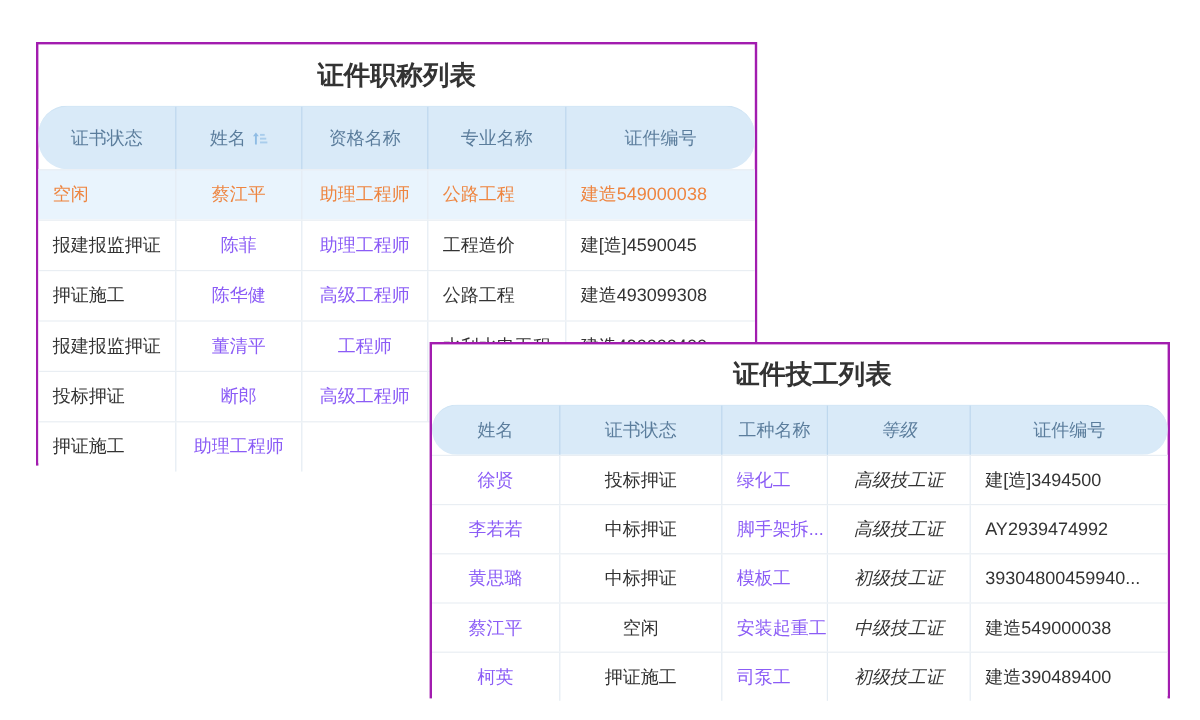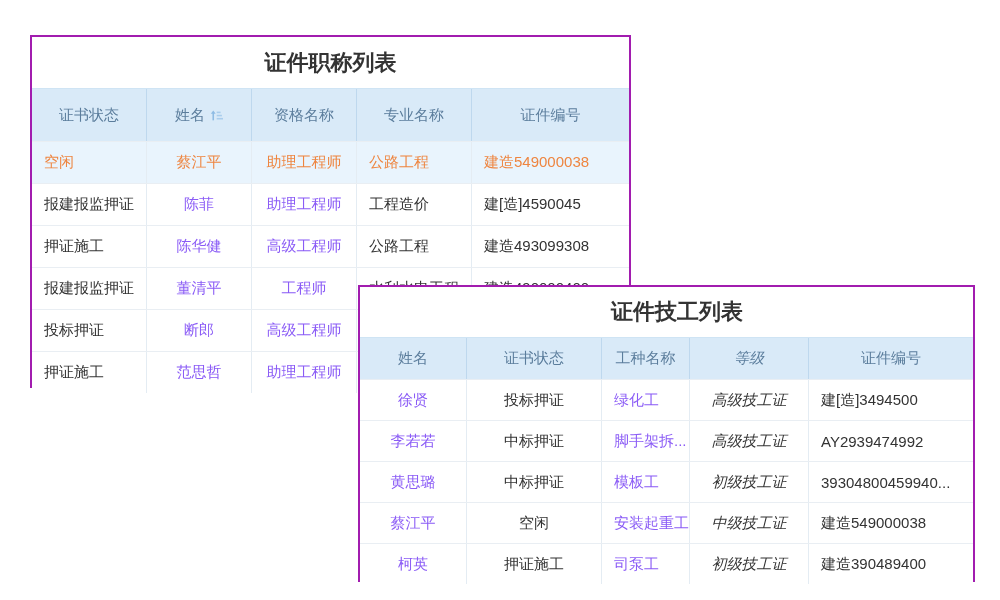--- a/index.html
+++ b/index.html
@@ -8,21 +8,21 @@
 
   .panel{position:absolute;background:#fff;border:2px solid #a21caf;box-sizing:border-box;}
   .panel1{left:30px;top:35px;width:601px;height:353px;z-index:1;}
   .panel2{left:358px;top:285px;width:617px;height:297px;z-index:2;}
 
   .panel-title{margin:0;display:flex;align-items:center;justify-content:center;
     font-size:22px;font-weight:bold;color:#333;}
   .panel1 .panel-title{height:51px;}
   .panel2 .panel-title{height:50px;margin-left:21px;}
 
-  .thead{display:flex;background:#d9eaf8;color:#5b7d9c;font-size:15px;border-top:1px solid #cfe4f4;}
+  .thead{display:flex;background:#d9eaf8;color:#5b7d9c;font-size:15px;border-top:1px solid #cfe4f4;border-radius:24px;}
   .panel1 .thead{height:52px;}
   .panel2 .thead{height:41px;}
   .th{display:flex;align-items:center;justify-content:center;box-sizing:border-box;
     border-right:1px solid #bed8ee;gap:5px;}
   .th:last-child{border-right:none;}
 
   .trow{display:flex;border-top:1px solid #e9eef3;font-size:15px;color:#333;background:#fff;}
   .panel1 .trow{height:41px;}
   .panel2 .trow{height:40px;}
   .td{display:flex;align-items:center;box-sizing:border-box;border-right:1px solid #e4ecf3;
@@ -118,21 +118,20 @@
     <div class="trow">
       <div class="td col1">投标押证</div>
       <div class="td col2 center blue">断郎</div>
       <div class="td col3 center blue">高级工程师</div>
       <div class="td col4"></div>
       <div class="td col5"></div>
     </div>
 
     <div class="trow">
       <div class="td col1">押证施工</div>
-      <div class="td col2 center blue">范思哲</div>
       <div class="td col3 center blue">助理工程师</div>
       <div class="td col4"></div>
       <div class="td col5"></div>
     </div>
   </section>
 
   <section class="panel panel2 t2">
     <h2 class="panel-title">证件技工列表</h2>
 
     <div class="thead">

